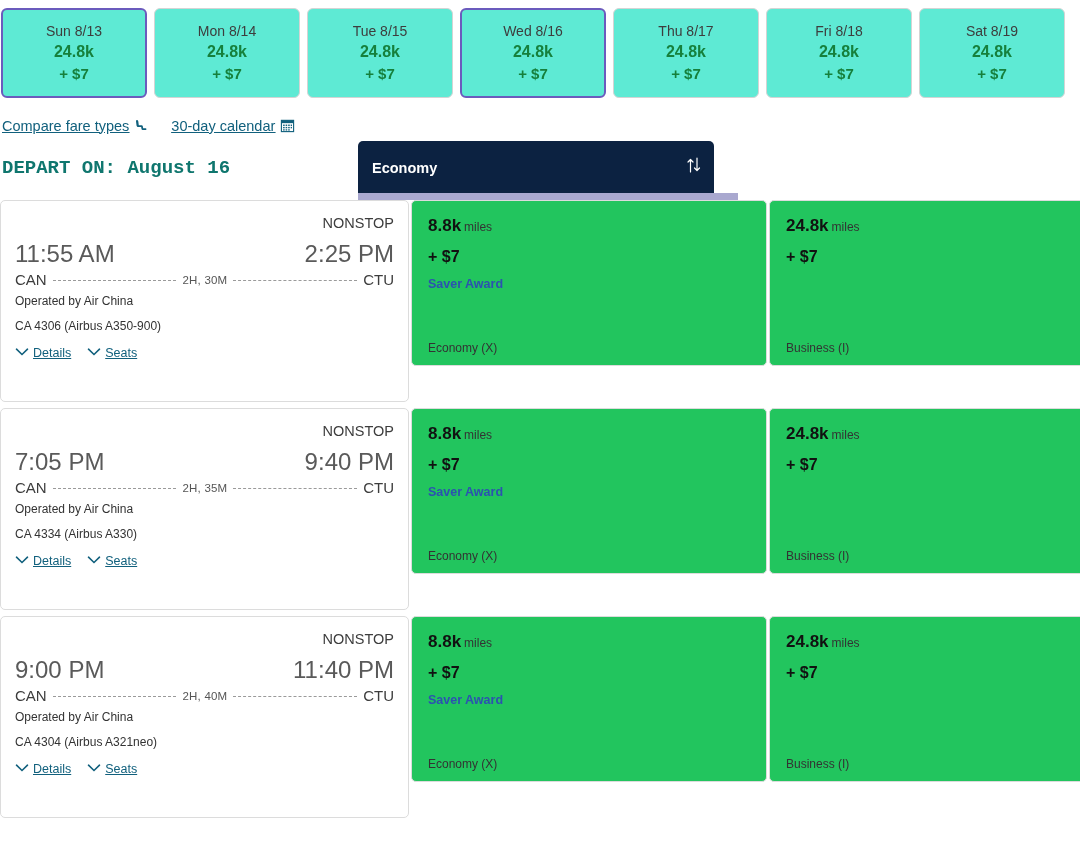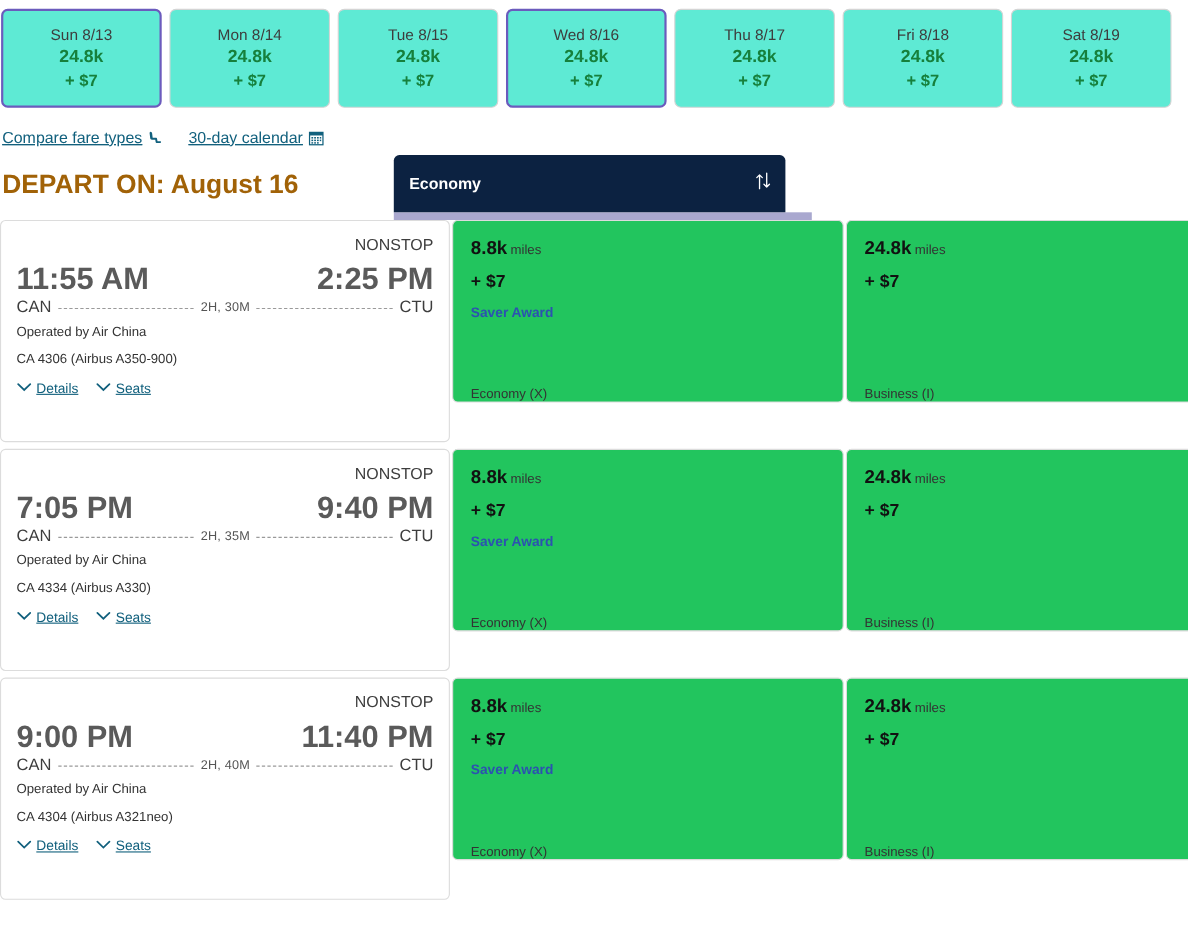--- a/index.html
+++ b/index.html
@@ -112,27 +112,28 @@
     transform: translateY(-50%);
     cursor: pointer;
   }
   .col-head.tall .sort-icon { top: 32px; }
   .head-strip {
     height: 7px;
     background: #a9a8cf;
   }
 
   .depart-title {
-    font-size: 24px;
-    font-weight: bold;
-    color: #a16207;
+    font-size: 19px;
+    font-weight: bold;
+    color: #0f766e;
     padding: 0 0 0 2px;
     height: 64px;
     display: flex;
     align-items: center;
+    font-family: Liberation Mono, monospace;
   }
 
   
   .row {
     display: flex;
     gap: 2px;
     margin-bottom: 6px;
   }
   .flight-card {
     width: 409px;
@@ -147,23 +148,23 @@
     text-align: right;
     font-size: 14.5px;
     color: #3d3d3d;
     line-height: 20px;
     margin-bottom: 6px;
   }
   .times {
     display: flex;
     justify-content: space-between;
     align-items: baseline;
-    font-size: 28px;
+    font-size: 24px;
     color: #5a5a5a;
-    font-weight: 700;
+    font-weight: 400;
     line-height: 30px;
   }
   .route {
     display: flex;
     align-items: center;
     gap: 6px;
     margin-top: 2px;
     font-size: 15px;
     color: #3d3d3d;
   }
@@ -236,21 +237,21 @@
   .fare-tag {
     font-size: 12.5px;
     font-weight: bold;
     color: #2c52b0;
     margin-top: 8px;
     line-height: 17px;
   }
   .fare-class {
     position: absolute;
     left: 16px;
-    bottom: 0;
+    bottom: 10px;
     font-size: 12px;
     color: #333;
     margin-top: 28px;
   }
 </style>
 </head>
 <body>
 
 <div>
 

